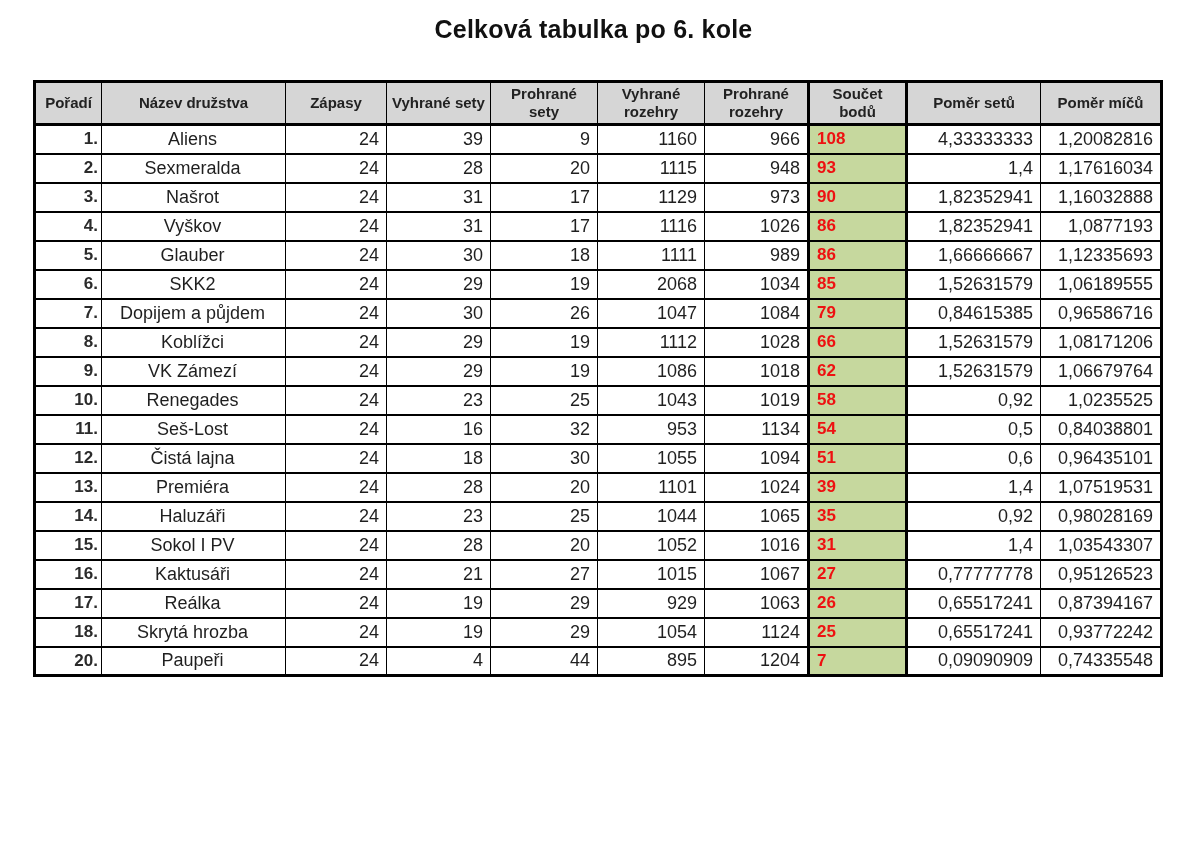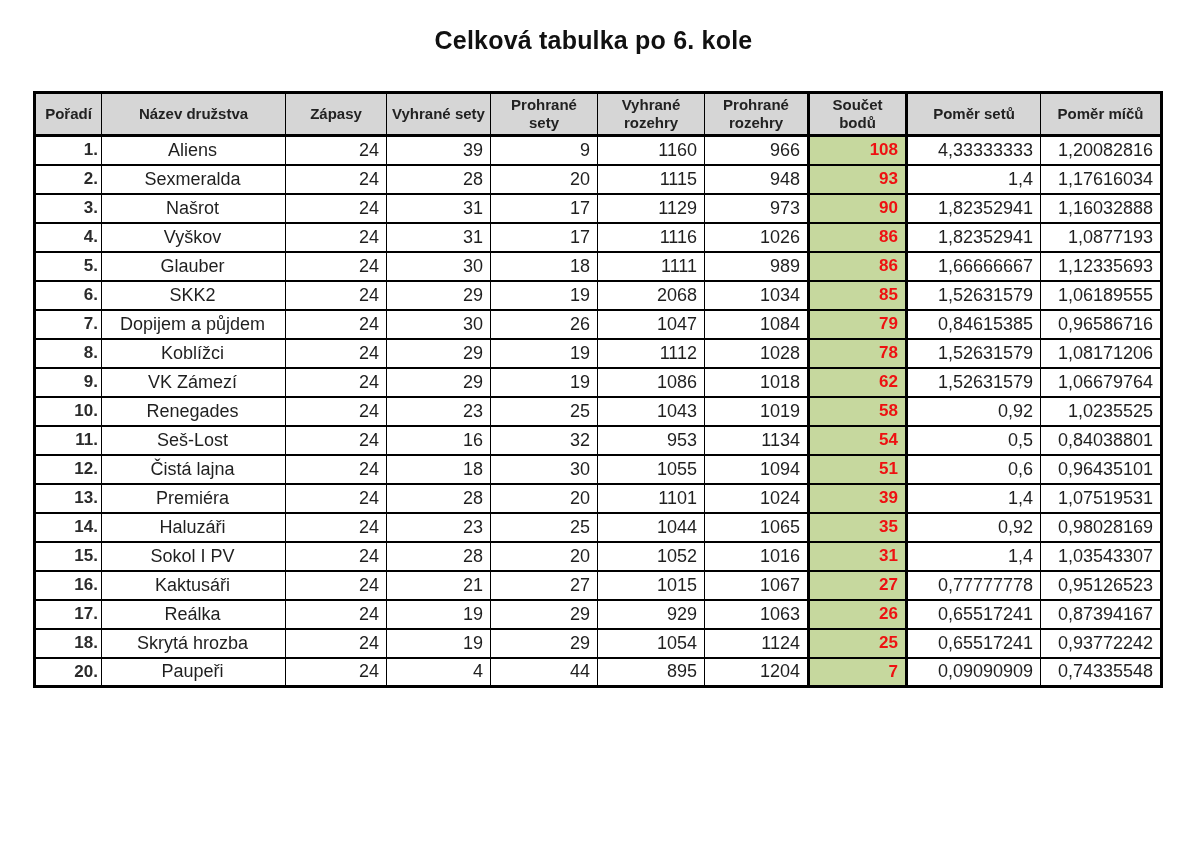--- a/index.html
+++ b/index.html
@@ -9,21 +9,21 @@
     --border-color:#000000;
     --text-color:#1f1f1f;
   }
   *{box-sizing:border-box;}
   html,body{margin:0;padding:0;}
   body{
     width:1187px;height:857px;background:#ffffff;overflow:hidden;
     font-family:"Liberation Sans","DejaVu Sans",sans-serif;color:var(--text-color);
   }
   .title{
-    margin:18px;padding-top:8px;text-align:center;
+    margin:7px;padding-top:8px;text-align:center;
     font-size:25px;font-weight:bold;color:#111111;letter-spacing:0.2px;
   }
   table.standings{
     border-collapse:collapse;table-layout:fixed;
     margin:36px 0 0 33px;
     border:3px solid var(--border-color);
   }
   col.w-rank{width:67px;}
   col.w-name{width:184px;}
   col.w-matches{width:101px;}
@@ -53,21 +53,21 @@
   th.points-col, td.cell-points{
     border-left:3px solid var(--border-color);
     border-right:3px solid var(--border-color);
   }
   td.cell-rank{text-align:right;font-weight:bold;color:#2b2b2b;padding-right:3px;font-size:17px;}
   td.cell-name{text-align:center;padding-left:5px;}
   td.cell-matches,td.cell-sets_won,td.cell-sets_lost,
   td.cell-rallies_won,td.cell-rallies_lost,
   td.cell-set_ratio,td.cell-ball_ratio{text-align:right;}
   td.cell-points{
-    text-align:right;font-weight:bold;font-size:17px;
+    text-align:left;font-weight:bold;font-size:17px;
     color:var(--points-text);background:var(--points-bg);
   }
 </style>
 </head>
 <body>
 
 <div class="page">
   <h1 class="title">Celková tabulka po 6. kole</h1>
 
   <table class="standings">
@@ -183,21 +183,21 @@
           <td class="cell-ball_ratio">0,96586716</td>
         </tr>
         <tr>
           <td class="cell-rank">8.</td>
           <td class="cell-name">Koblížci</td>
           <td class="cell-matches">24</td>
           <td class="cell-sets_won">29</td>
           <td class="cell-sets_lost">19</td>
           <td class="cell-rallies_won">1112</td>
           <td class="cell-rallies_lost">1028</td>
-          <td class="cell-points">78</td>
+          <td class="cell-points">66</td>
           <td class="cell-set_ratio">1,52631579</td>
           <td class="cell-ball_ratio">1,08171206</td>
         </tr>
         <tr>
           <td class="cell-rank">9.</td>
           <td class="cell-name">VK Zámezí</td>
           <td class="cell-matches">24</td>
           <td class="cell-sets_won">29</td>
           <td class="cell-sets_lost">19</td>
           <td class="cell-rallies_won">1086</td>

